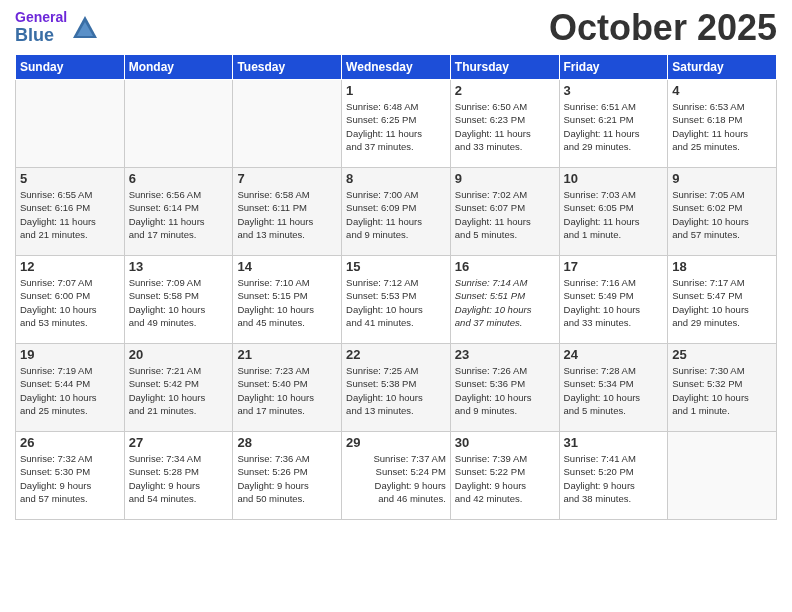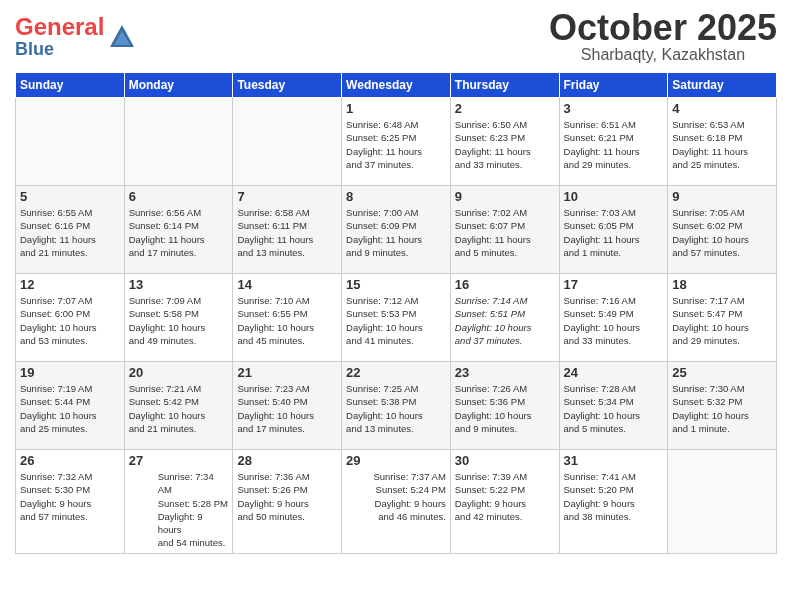--- a/index.html
+++ b/index.html
@@ -24,36 +24,36 @@
     .logo {
       display: flex;
       align-items: center;
     }
     .logo-text {
       display: flex;
       flex-direction: column;
       line-height: 1.1;
     }
     .logo-general {
-      font-size: 24px;
-      font-weight: bold;
-      color: #ef4444;
+      font-size: 14px;
+      font-weight: bold;
+      color: #6d28d9;
     }
     .logo-blue {
       font-size: 18px;
       font-weight: bold;
       color: #3a6ea5;
     }
     .logo-icon {
       width: 28px;
       height: 28px;
       margin-left: 4px;
     }
     .title-block {
-      text-align: center;
+      text-align: right;
     }
     .month-title {
       font-size: 36px;
       font-weight: bold;
       color: #333;
       line-height: 1;
     }
     .subtitle {
       font-size: 16px;
       color: #555;
@@ -109,21 +109,20 @@
         <span class="logo-general">General</span>
         <span class="logo-blue">Blue</span>
       </div>
       <svg class="logo-icon" viewBox="0 0 28 28">
         <polygon points="14,2 26,24 2,24" fill="#3a6ea5"></polygon>
         <polygon points="14,8 22,22 6,22" fill="#5a90c8"></polygon>
       </svg>
     </div>
     <div class="title-block">
       <div class="month-title">October 2025</div>
-      <div class="subtitle">Sharbaqty, Kazakhstan</div>
     </div>
   </div>
 
   <table class="calendar">
     <thead>
       <tr>
         <th>Sunday</th>
         <th>Monday</th>
         <th>Tuesday</th>
         <th>Wednesday</th>
@@ -228,21 +227,21 @@
           <td>
             <div class="day-number">13</div>
             <div class="day-info" style="white-space: pre-line;">Sunrise: 7:09 AM
 Sunset: 5:58 PM
 Daylight: 10 hours
 and 49 minutes.</div>
           </td>
           <td>
             <div class="day-number">14</div>
             <div class="day-info" style="white-space: pre-line;">Sunrise: 7:10 AM
-Sunset: 6:55 PM
+Sunset: 5:15 PM
 Daylight: 10 hours
 and 45 minutes.</div>
           </td>
           <td>
             <div class="day-number">15</div>
             <div class="day-info" style="white-space: pre-line;">Sunrise: 7:12 AM
 Sunset: 5:53 PM
 Daylight: 10 hours
 and 41 minutes.</div>
           </td>
@@ -322,21 +321,21 @@
         <tr>
           <td>
             <div class="day-number">26</div>
             <div class="day-info" style="white-space: pre-line;">Sunrise: 7:32 AM
 Sunset: 5:30 PM
 Daylight: 9 hours
 and 57 minutes.</div>
           </td>
           <td>
             <div class="day-number">27</div>
-            <div class="day-info" style="white-space: pre-line; margin-left: 29px;">Sunrise: 7:34 AM
+            <div class="day-info" style="white-space: pre-line;">Sunrise: 7:34 AM
 Sunset: 5:28 PM
 Daylight: 9 hours
 and 54 minutes.</div>
           </td>
           <td>
             <div class="day-number">28</div>
             <div class="day-info" style="white-space: pre-line;">Sunrise: 7:36 AM
 Sunset: 5:26 PM
 Daylight: 9 hours
 and 50 minutes.</div>

